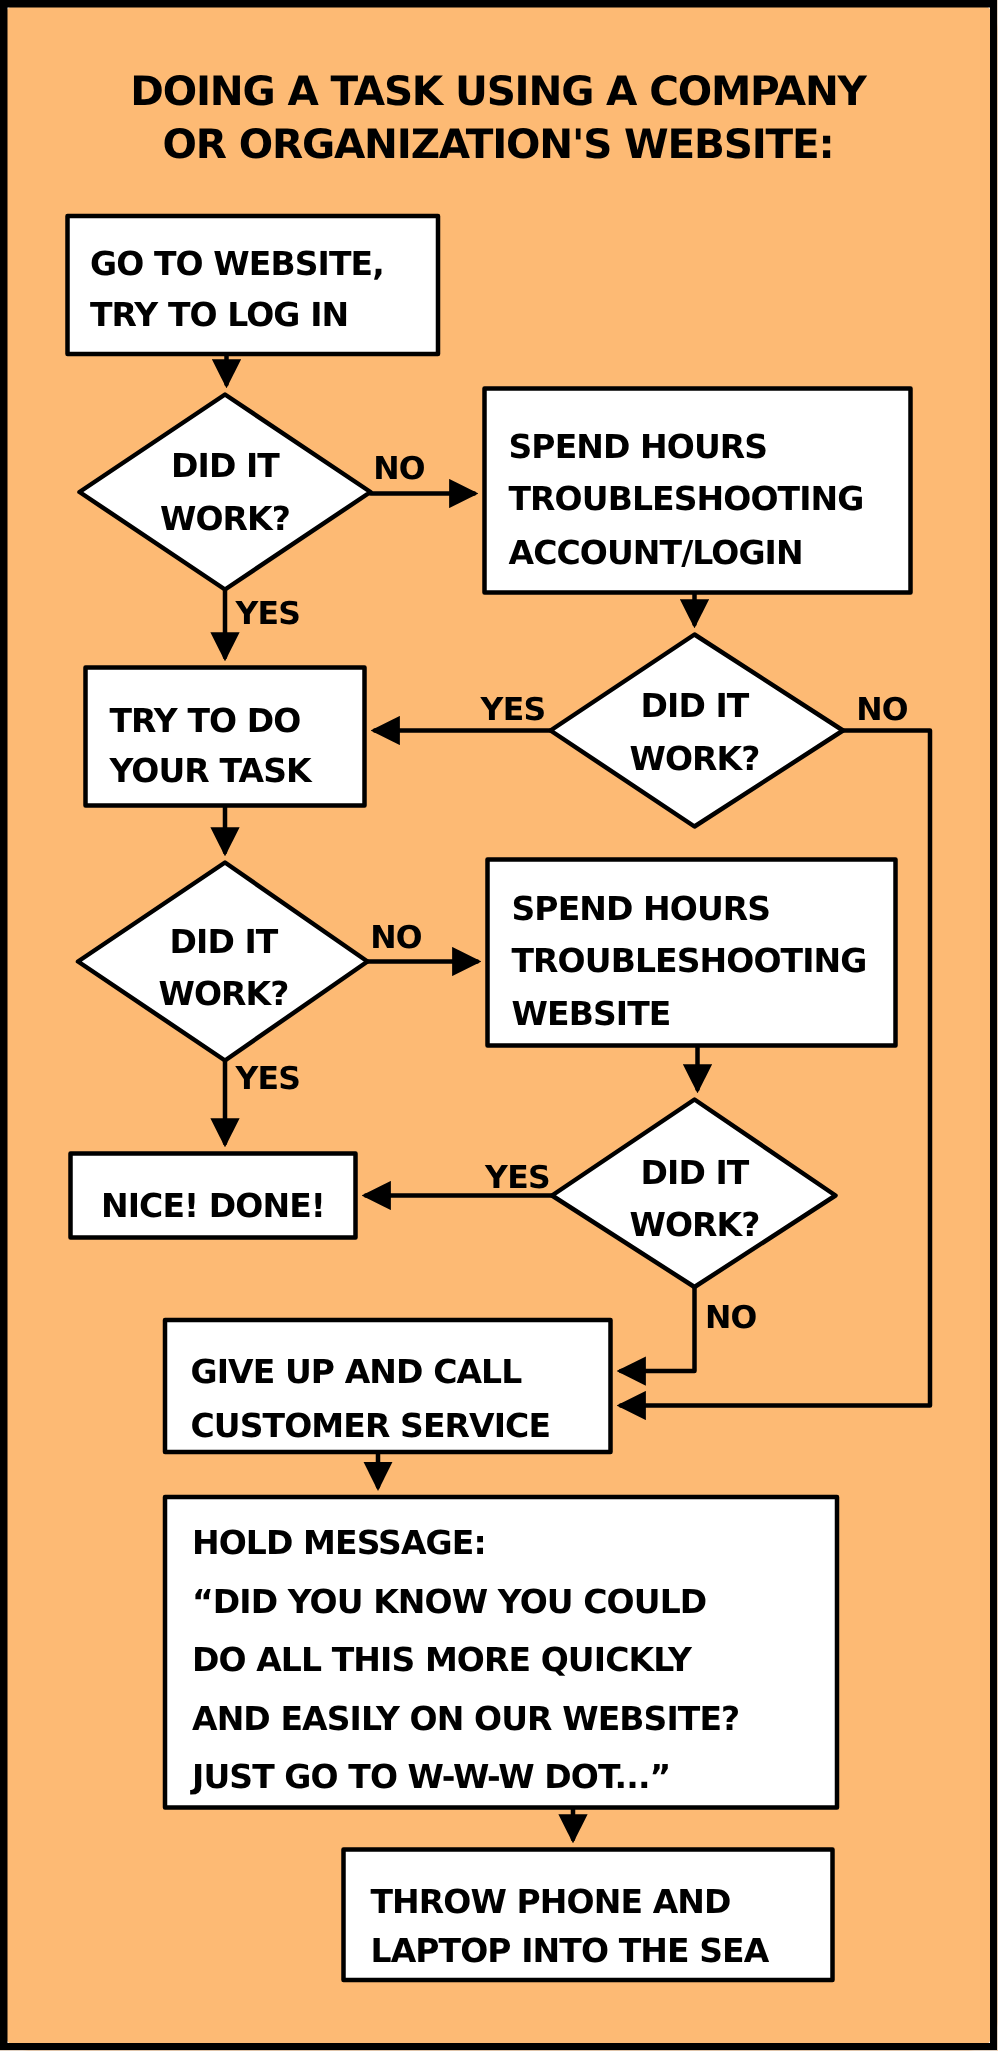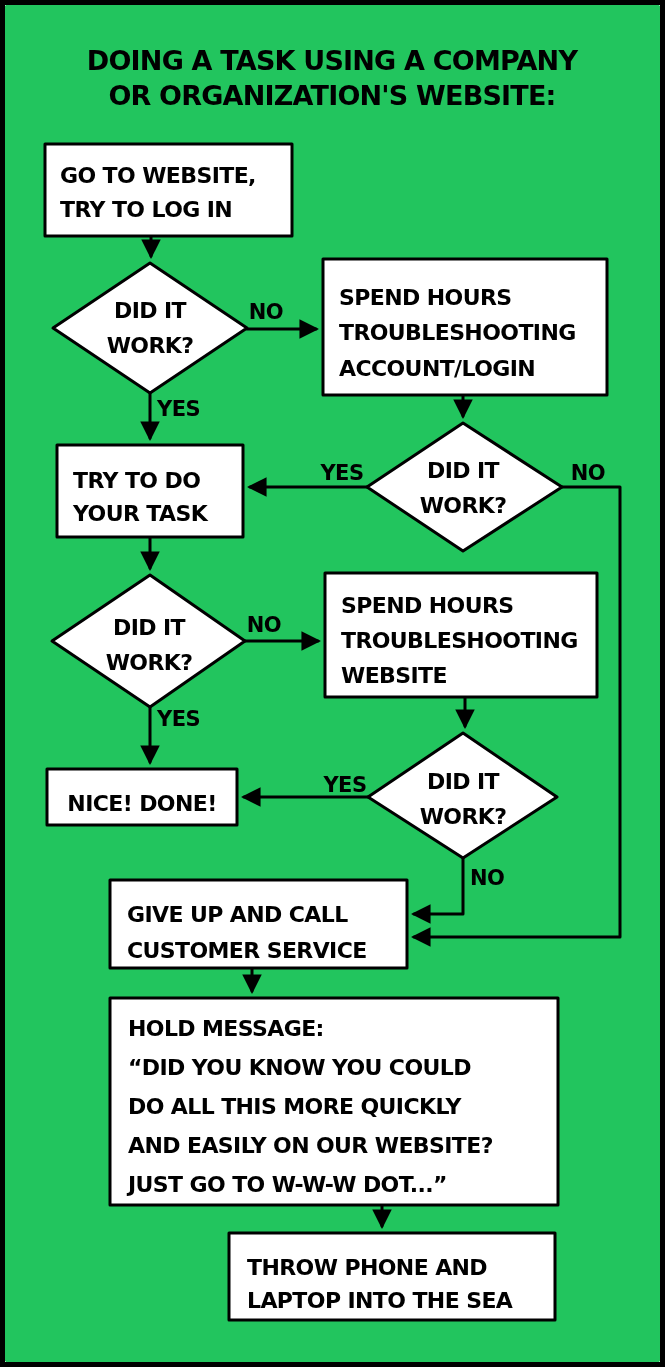--- a/index.html
+++ b/index.html
@@ -1,16 +1,16 @@
 <!DOCTYPE html>
 <html><head>
 <meta charset="utf-8">
 <style>
   html,body{margin:0;padding:0;background:#ffffff;}
-  .stage{width:665px;height:1367px;position:relative;background:#22c55e;border-radius:19px;}
+  .stage{width:665px;height:1367px;position:relative;background:#fdba74;border-radius:19px;}
   svg text{font-family:"DejaVu Sans","Liberation Sans",sans-serif;font-weight:bold;fill:#000000;}
   .t-title{font-size:27px;letter-spacing:-0.8px;}
   .t-node{font-size:22px;letter-spacing:-0.6px;}
   .t-label{font-size:21px;letter-spacing:-0.5px;}
   .shape{fill:#ffffff;stroke:#000000;stroke-width:3;stroke-linejoin:round;}
   .edge{fill:none;stroke:#000000;stroke-width:3;stroke-linecap:round;stroke-linejoin:round;}
   .frame{fill:none;stroke:#000000;stroke-width:5;}
 </style>
 </head>
 <body>

